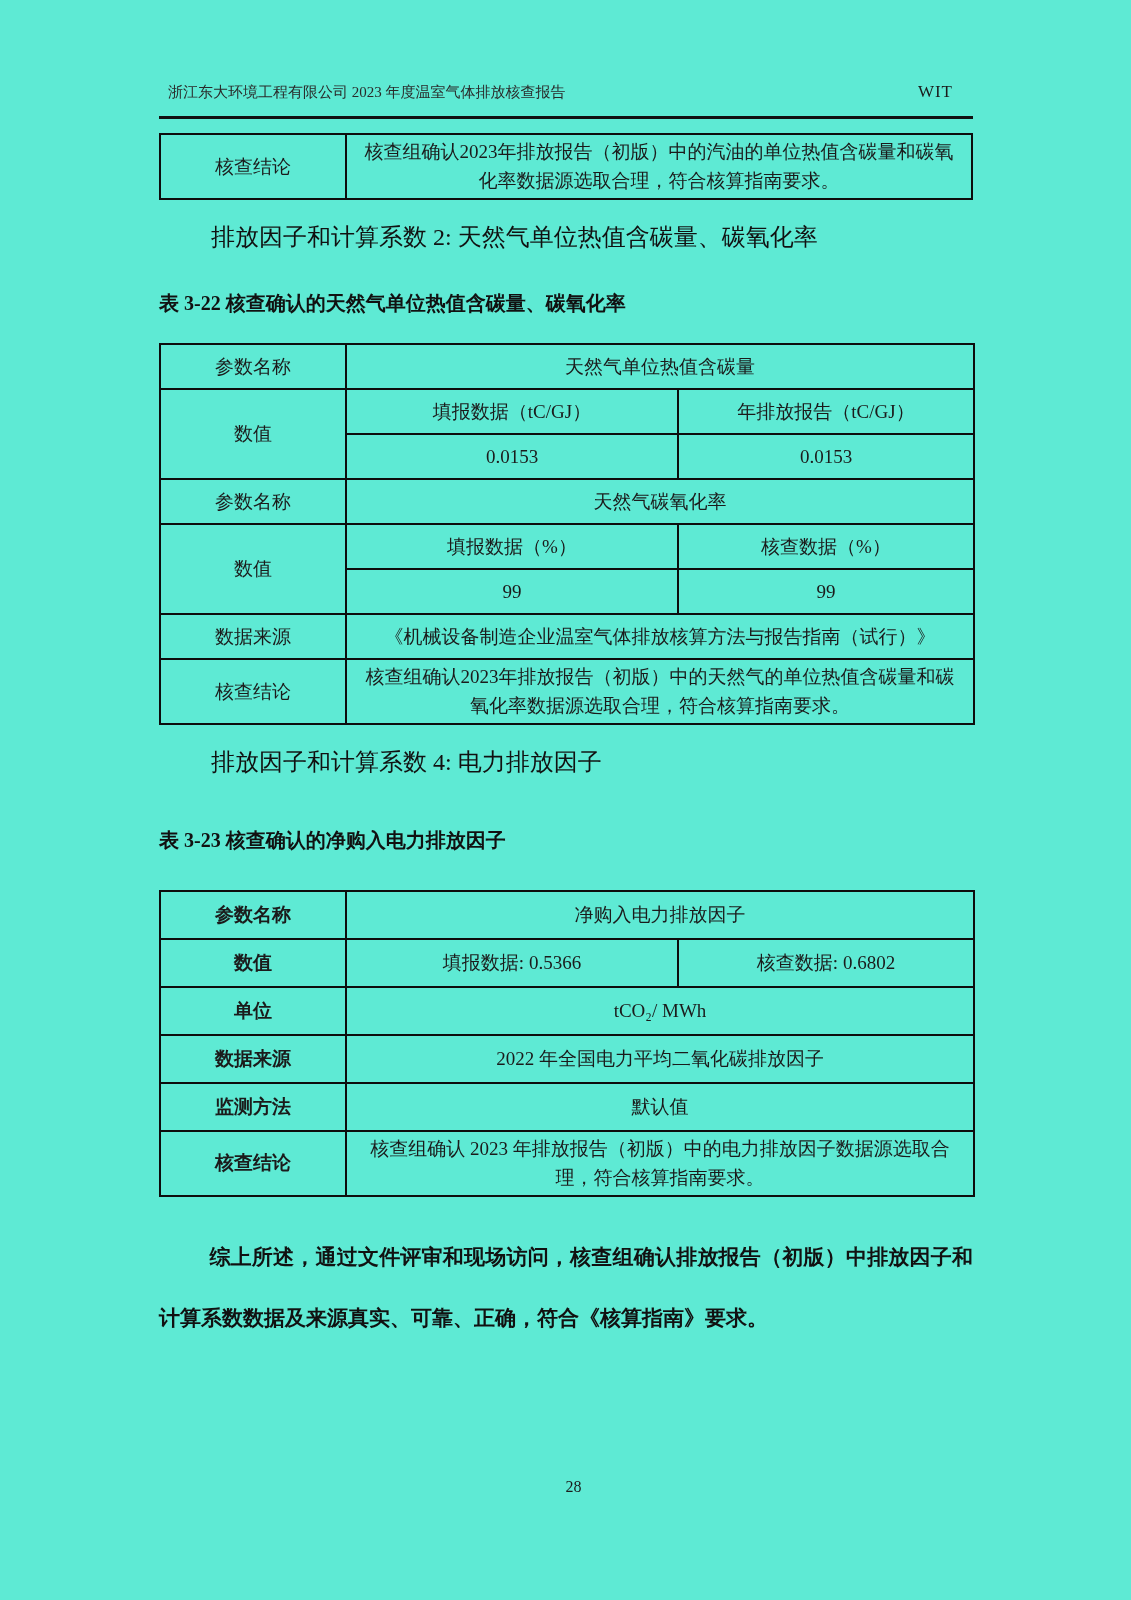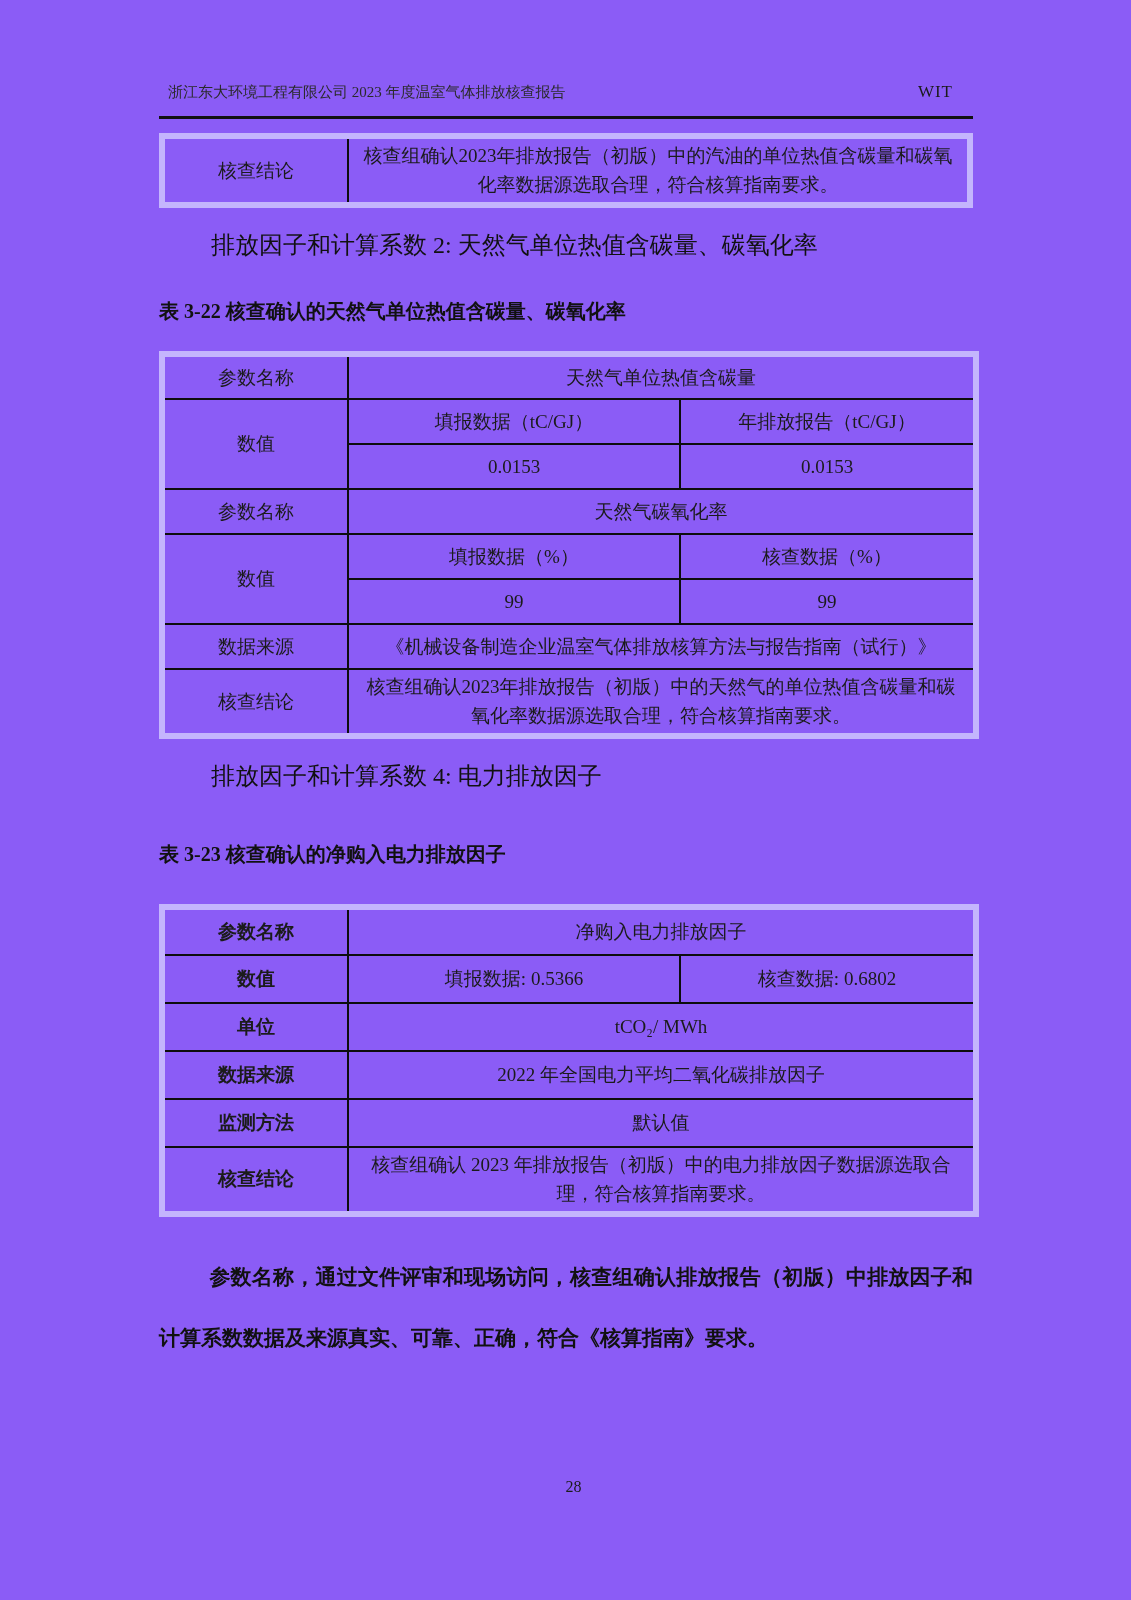--- a/index.html
+++ b/index.html
@@ -1,19 +1,19 @@
 <!DOCTYPE html>
 <html><head>
 <meta charset="utf-8">
 <style>
   html,body{margin:0;padding:0;background:#ffffff;}
   .page{
     position:relative;
     width:1131px;height:1600px;
-    background:#8b5cf6;
+    background:#5eead4;
     font-family:"Liberation Serif","DejaVu Serif",serif;
     color:#1b1b1b;
     overflow:hidden;
     box-sizing:border-box;
   }
   .content{margin-left:159px;width:814px;box-sizing:border-box;}
 
   
   .header{
     margin-top:82px;
@@ -32,21 +32,21 @@
     font-size:19px;
   }
   table.doc td{
     border:2px solid #0d0d0d;
     vertical-align:middle;
     text-align:center;
     padding:2px 10px;
     box-sizing:border-box;
     line-height:1.55;
   }
-  table.doc{border:6px solid #c4b5fd;}
+  table.doc{border:1px solid #c4b5fd;}
   col.c-label{width:186px;}
   col.c-a{width:332px;}
   col.c-b{width:296px;}
   td.left{text-align:left;padding:6px 16px;}
   td.h44{height:45px;}
   td.h47{height:48px;}
   td.bold{font-weight:bold;}
 
   .t-top{margin-top:14px;}
   .t-top td{padding:5px 14px;}
@@ -187,18 +187,18 @@
         <td class="h47 bold">监测方法</td>
         <td class="h47 left" colspan="2">默认值</td>
       </tr>
       <tr>
         <td class="bold">核查结论</td>
         <td class="left" colspan="2">核查组确认 2023 年排放报告（初版）中的电力排放因子数据源选取合理，符合核算指南要求。</td>
       </tr>
     </tbody>
       </table>
 
-    <p class="closing">参数名称，通过文件评审和现场访问，核查组确认排放报告（初版）中排放因子和计算系数数据及来源真实、可靠、正确，符合《核算指南》要求。</p>
+    <p class="closing">综上所述，通过文件评审和现场访问，核查组确认排放报告（初版）中排放因子和计算系数数据及来源真实、可靠、正确，符合《核算指南》要求。</p>
 
   </div>
 
   <div class="page-number">28</div>
 </div>
 
 </body></html>

